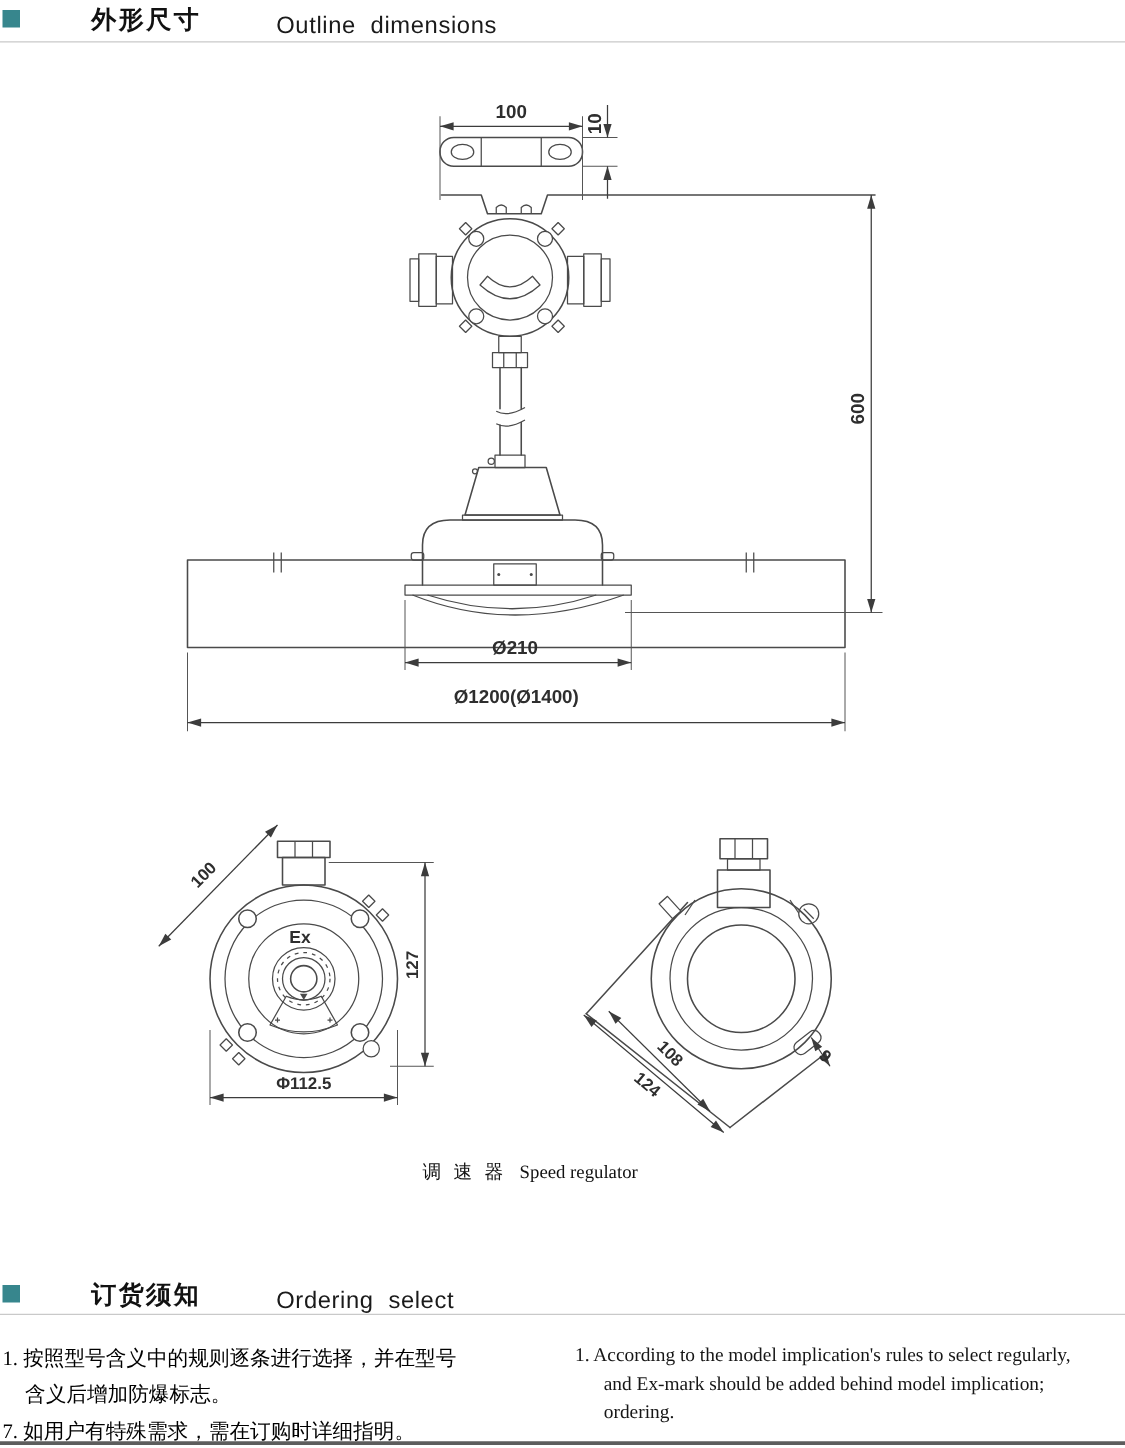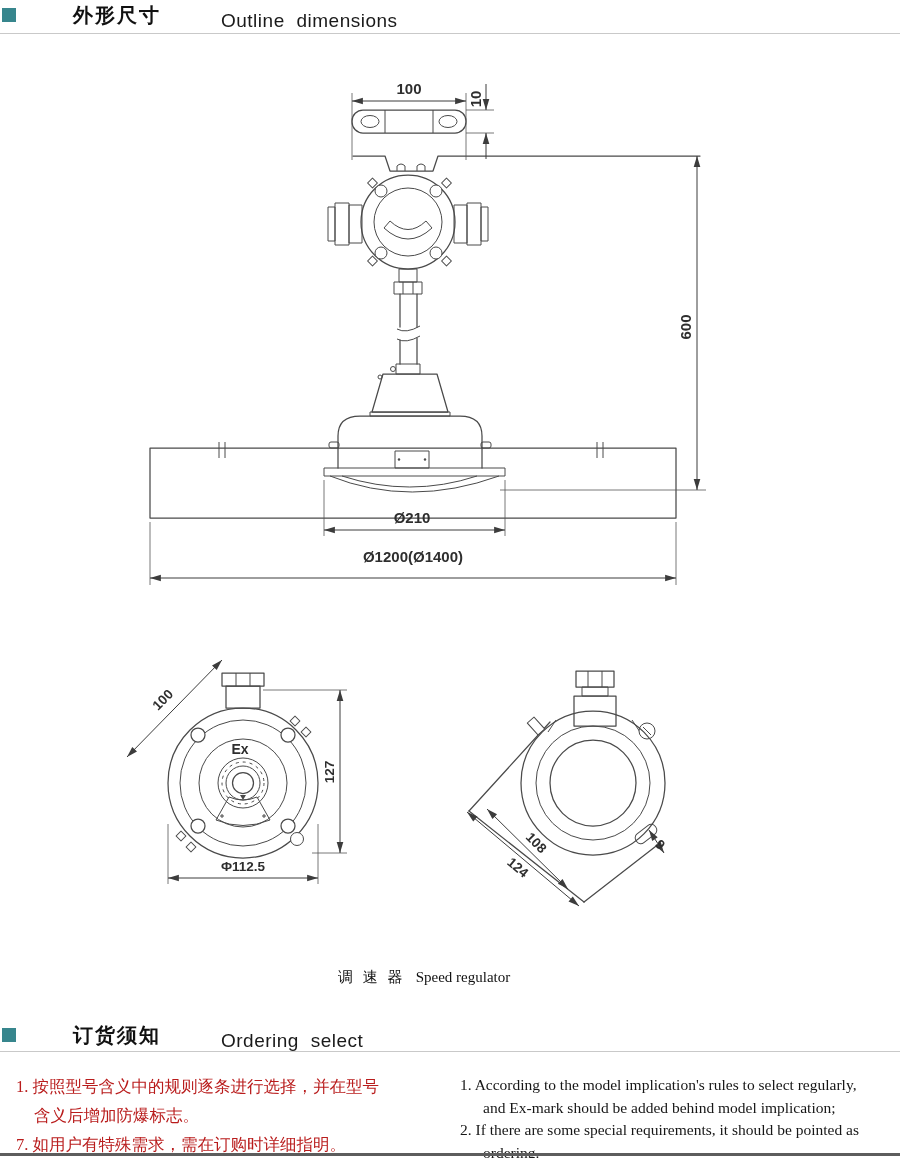--- a/index.html
+++ b/index.html
@@ -12,22 +12,22 @@
   .sec .sq{width:14px;height:14px;background:#37868D;margin-left:2px;margin-right:9px;flex:0 0 auto;}
   .sec .zh{font-size:20px;font-weight:bold;letter-spacing:2px;color:#111;}
   .sec .en{font-size:19px;color:#1a1a1a;margin-left:12px;letter-spacing:0.5px;word-spacing:6px;margin-top:12px;}
   .rule{position:absolute;left:0;width:900px;height:1px;background:#c9c9c9;}
   .bottomline{position:absolute;left:0;width:900px;height:3px;background:#5d5d5d;}
   
   .caption{position:absolute;font-size:15px;color:#111;}
   .caption .czh{letter-spacing:3px;font-family:"Liberation Serif", serif;}
   .caption .cen{font-family:"Liberation Serif", serif;margin-left:6px;}
   
-  .notes-zh{position:absolute;left:16px;top:1072px;width:450px;
-    font-family:"Liberation Serif", serif;font-size:16.5px;line-height:29px;color:#b91c1c;}
+  .notes-zh{position:absolute;left:2px;top:1072px;width:450px;
+    font-family:"Liberation Serif", serif;font-size:16.5px;line-height:29px;color:#000000;}
   .notes-zh .ind{padding-left:18px;}
   .notes-en{position:absolute;left:460px;top:1074px;width:440px;
     font-family:"Liberation Serif", serif;font-size:15.5px;line-height:22.5px;color:#161616;white-space:nowrap;}
   .notes-en .ind{padding-left:23px;}
   
   svg{position:absolute;left:0;top:0;}
   .geo{stroke:#4a4a4a;stroke-width:1.25;fill:none;stroke-linejoin:round;stroke-linecap:round;}
   .geo2{stroke:#4a4a4a;stroke-width:1;fill:none;stroke-linejoin:round;}
   .wfill{fill:#ffffff;}
   .dim{stroke:#3c3c3c;stroke-width:1;fill:none;}
@@ -222,37 +222,36 @@
     <line class="dim" x1="487" y1="809" x2="568" y2="889" marker-start="url(#aS)" marker-end="url(#aE)"></line>
     <text class="t13" transform="translate(533 846) rotate(45)" text-anchor="middle">108</text>
     <line class="dim" x1="467" y1="812" x2="579" y2="906" marker-start="url(#aS)" marker-end="url(#aE)"></line>
     <text class="t13" transform="translate(515 871) rotate(40)" text-anchor="middle">124</text>
 
     <line class="dim" x1="649" y1="830" x2="664" y2="853" marker-start="url(#aS)" marker-end="url(#aE)"></line>
     <text class="t13" transform="translate(657 848) rotate(45)" text-anchor="middle">9</text>
   </g>
 </svg>
 
-<div class="caption" style="left:338px;top:968px;">
+<div class="caption" style="left:338px;top:928px;">
   <span class="czh">调 速 器</span>
   <span class="cen">Speed regulator</span>
 </div>
 
 <div class="sec" style="top:1022px">
   <span class="sq"></span>
   <span class="zh">订货须知</span>
   <span class="en">Ordering select</span>
 </div>
 <div class="rule" style="top:1051px"></div>
 
 <div class="notes-zh">
   <div>1. 按照型号含义中的规则逐条进行选择，并在型号</div>
   <div class="ind">含义后增加防爆标志。</div>
   <div>7. 如用户有特殊需求，需在订购时详细指明。</div>
 </div>
 <div class="notes-en">
   <div>1. According to the model implication's rules to select regularly,</div>
   <div class="ind">and Ex-mark should be added behind model implication;</div>
-  <div>2. If there are some special requirements, it should be pointed as</div>
   <div class="ind">ordering.</div>
 </div>
 
 <div class="bottomline" style="top:1153px"></div>
 
 </body></html>

